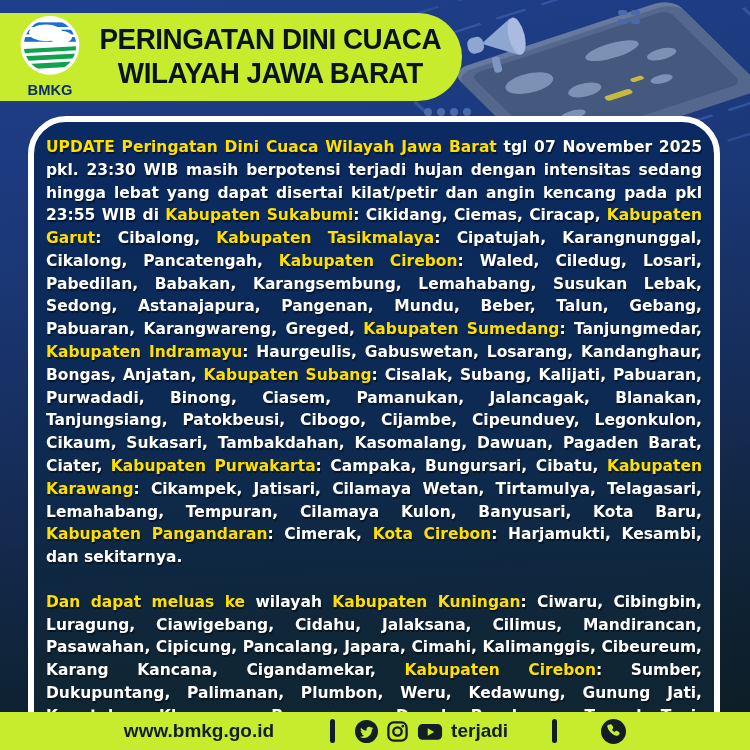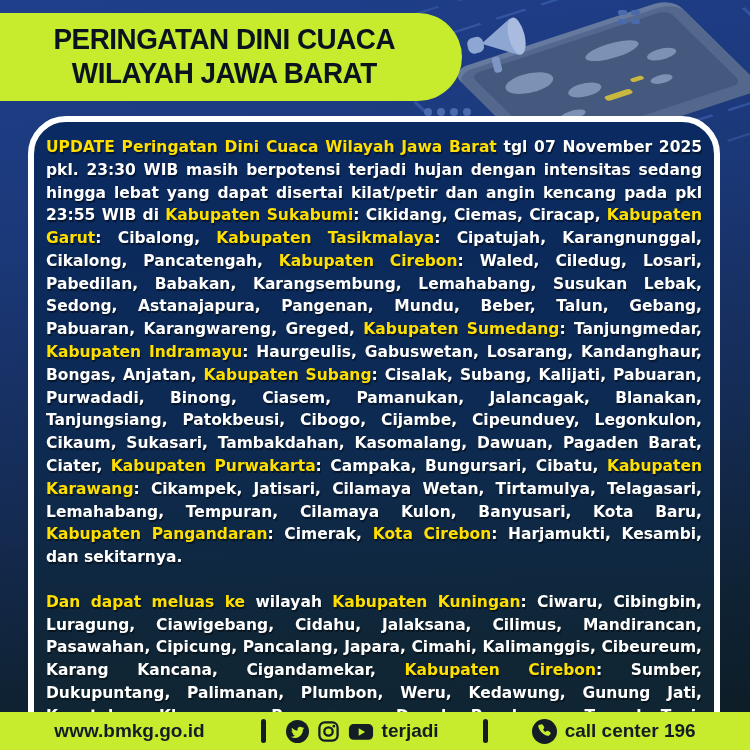--- a/index.html
+++ b/index.html
@@ -106,20 +106,39 @@
         <circle cx="39" cy="13" r="4"></circle>
       <circle cx="0" cy="26" r="4"></circle>
         <circle cx="13" cy="26" r="4"></circle>
         <circle cx="26" cy="26" r="4"></circle>
         <circle cx="39" cy="26" r="4"></circle>
     </g>
   </g>
 </svg>
 
 <div class="banner">
+  <div class="logo-wrap">
+    <svg width="70" height="84" viewBox="0 0 64 80">
+      <circle cx="32" cy="29" r="28" fill="#ffffff"></circle>
+      <clipPath id="logoclip">
+          <circle cx="32" cy="29" r="25"></circle>
+        </clipPath>
+      <g clip-path="url(#logoclip)">
+        <rect x="4" y="7" width="56" height="4.5" fill="#1b6fd0"></rect>
+        <rect x="4" y="14" width="56" height="4.5" fill="#1b6fd0"></rect>
+        <rect x="4" y="21" width="56" height="4.5" fill="#1b6fd0"></rect>
+        <ellipse cx="28" cy="17" rx="16" ry="8" fill="#ffffff"></ellipse>
+        <ellipse cx="42" cy="21" rx="11" ry="6" fill="#ffffff"></ellipse>
+        <rect x="4" y="31" width="56" height="4" fill="#12a24f" transform="rotate(-3 32 33)"></rect>
+        <rect x="4" y="38" width="56" height="4.5" fill="#12a24f" transform="rotate(-3 32 40)"></rect>
+        <rect x="4" y="45.5" width="56" height="5" fill="#12a24f" transform="rotate(-3 32 48)"></rect>
+      </g>
+      <text x="32" y="76" text-anchor="middle" font-family="Liberation Sans, sans-serif" font-size="14" font-weight="bold" fill="#0d2d66">BMKG</text>
+    </svg>
+  </div>
   <div class="titles">
     <div>PERINGATAN DINI CUACA</div>
     <div>WILAYAH JAWA BARAT</div>
   </div>
 </div>
 
 <div class="bulletin-box">
   <div class="bulletin-text" id="bulletin-text">
       <p><span class="seg-yellow">UPDATE Peringatan Dini Cuaca Wilayah Jawa Barat</span><span class="seg-white"> tgl 07 November 2025 pkl. 23:30 WIB masih berpotensi terjadi hujan dengan intensitas sedang hingga lebat yang dapat disertai kilat/petir dan angin kencang pada pkl 23:55 WIB di </span><span class="seg-yellow">Kabupaten Sukabumi</span><span class="seg-white">: Cikidang, Ciemas, Ciracap, </span><span class="seg-yellow">Kabupaten Garut</span><span class="seg-white">: Cibalong, </span><span class="seg-yellow">Kabupaten Tasikmalaya</span><span class="seg-white">: Cipatujah, Karangnunggal, Cikalong, Pancatengah, </span><span class="seg-yellow">Kabupaten Cirebon</span><span class="seg-white">: Waled, Ciledug, Losari, Pabedilan, Babakan, Karangsembung, Lemahabang, Susukan Lebak, Sedong, Astanajapura, Pangenan, Mundu, Beber, Talun, Gebang, Pabuaran, Karangwareng, Greged, </span><span class="seg-yellow">Kabupaten Sumedang</span><span class="seg-white">: Tanjungmedar, </span><span class="seg-yellow">Kabupaten Indramayu</span><span class="seg-white">: Haurgeulis, Gabuswetan, Losarang, Kandanghaur, Bongas, Anjatan, </span><span class="seg-yellow">Kabupaten Subang</span><span class="seg-white">: Cisalak, Subang, Kalijati, Pabuaran, Purwadadi, Binong, Ciasem, Pamanukan, Jalancagak, Blanakan, Tanjungsiang, Patokbeusi, Cibogo, Cijambe, Cipeunduey, Legonkulon, Cikaum, Sukasari, Tambakdahan, Kasomalang, Dawuan, Pagaden Barat, Ciater, </span><span class="seg-yellow">Kabupaten Purwakarta</span><span class="seg-white">: Campaka, Bungursari, Cibatu, </span><span class="seg-yellow">Kabupaten Karawang</span><span class="seg-white">: Cikampek, Jatisari, Cilamaya Wetan, Tirtamulya, Telagasari, Lemahabang, Tempuran, Cilamaya Kulon, Banyusari, Kota Baru, </span><span class="seg-yellow">Kabupaten Pangandaran</span><span class="seg-white">: Cimerak, </span><span class="seg-yellow">Kota Cirebon</span><span class="seg-white">: Harjamukti, Kesambi, dan sekitarnya.</span></p>
       <p><span class="seg-yellow">Dan dapat meluas ke</span><span class="seg-white"> wilayah </span><span class="seg-yellow">Kabupaten Kuningan</span><span class="seg-white">: Ciwaru, Cibingbin, Luragung, Ciawigebang, Cidahu, Jalaksana, Cilimus, Mandirancan, Pasawahan, Cipicung, Pancalang, Japara, Cimahi, Kalimanggis, Cibeureum, Karang Kancana, Cigandamekar, </span><span class="seg-yellow">Kabupaten Cirebon</span><span class="seg-white">: Sumber, Dukupuntang, Palimanan, Plumbon, Weru, Kedawung, Gunung Jati, Kapetakan, Klangenan, Panguragan, Depok, Pasaleman, Tengah Tani, Plered, Suranenggala, Jamblang, </span></p>
@@ -152,15 +171,14 @@
     <span>terjadi</span>
   </div>
   <span class="sep"></span>
   <div class="f-group callcenter">
     <span class="icon">
       <svg width="25" height="25" viewBox="0 0 24 24">
         <circle cx="12" cy="12" r="12" fill="#121d26"></circle>
         <path d="M8.2 5.6c.7-.7 1.8-.6 2.3.2l1 1.6c.4.6.3 1.4-.2 1.9l-.7.7c.3 1 1.4 2.1 2.4 2.4l.7-.7c.5-.5 1.3-.6 1.9-.2l1.6 1c.8.5.9 1.6.2 2.3l-.8.8c-.5.5-1.3.7-2 .5-2-.6-3.9-1.8-5.3-3.2-1.4-1.4-2.6-3.3-3.2-5.3-.2-.7 0-1.5.5-2z" fill="#c7ec2e"></path>
       </svg>
     </span>
-    <span>call center 196</span>
   </div>
 </div>
 
 </body></html>

